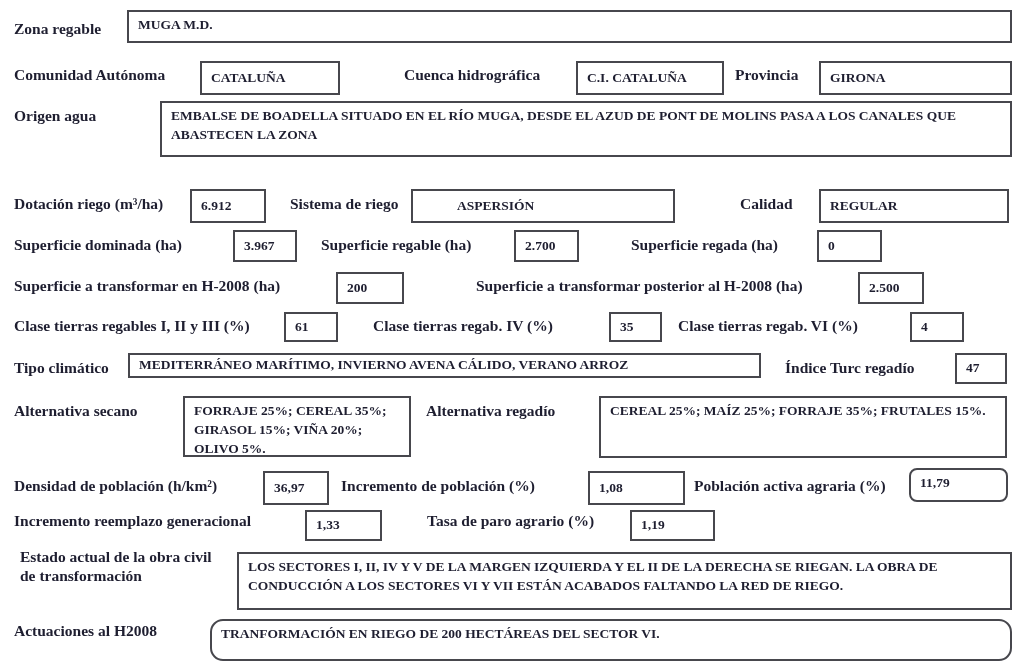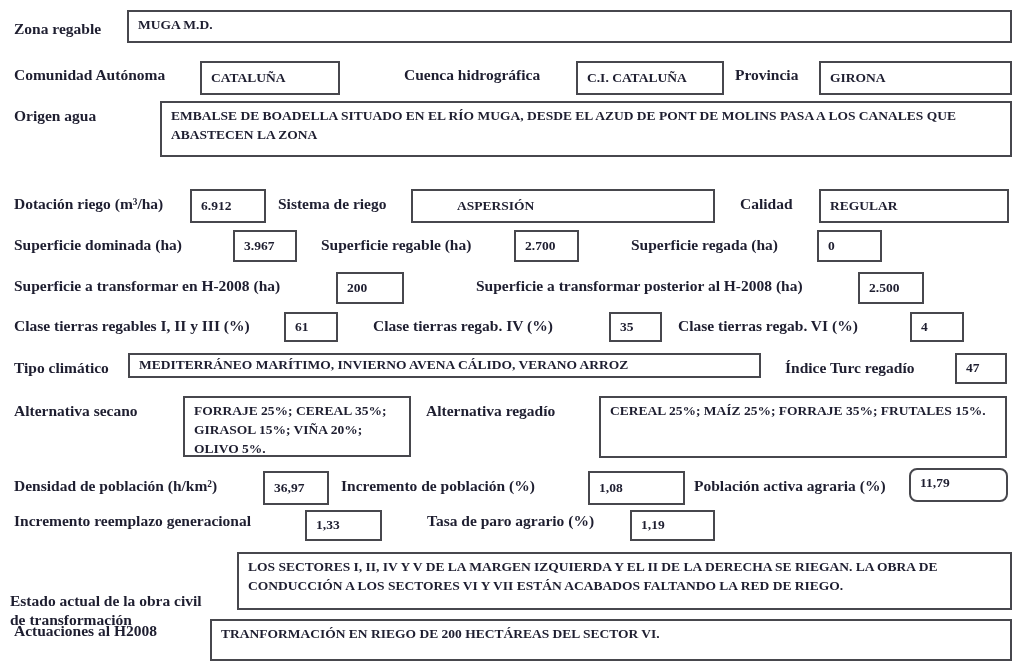--- a/index.html
+++ b/index.html
@@ -72,22 +72,22 @@
   <div class="lbl" style="left:14px; top:107px;">Origen  agua</div>
   <div class="box top" style="left:160px; top:101px; width:852px; height:56px;">
     <span class="val">EMBALSE DE BOADELLA SITUADO EN EL RÍO MUGA, DESDE EL AZUD DE PONT DE MOLINS PASA A LOS CANALES QUE
 ABASTECEN LA ZONA</span>
   </div>
 
   <div class="lbl" style="left:14px; top:195px;">Dotación riego (m³/ha)</div>
   <div class="box" style="left:190px; top:189px; width:76px; height:34px;">
     <span class="val">6.912</span>
   </div>
-  <div class="lbl" style="left:278px; top:195px;">Sistema de riego</div>
-  <div class="box" style="left:411px; top:189px; width:304px; height:34px;padding-left:44px;">
+  <div class="lbl" style="left:290px; top:195px;">Sistema de riego</div>
+  <div class="box" style="left:411px; top:189px; width:264px; height:34px;padding-left:44px;">
     <span class="val">ASPERSIÓN</span>
   </div>
   <div class="lbl" style="left:740px; top:195px;">Calidad</div>
   <div class="box" style="left:819px; top:189px; width:190px; height:34px;">
     <span class="val">REGULAR</span>
   </div>
 
   <div class="lbl" style="left:14px; top:236px;">Superficie dominada (ha)</div>
   <div class="box" style="left:233px; top:230px; width:64px; height:32px;">
     <span class="val">3.967</span>
@@ -158,25 +158,25 @@
 
   <div class="lbl" style="left:14px; top:512px;">Incremento reemplazo generacional</div>
   <div class="box" style="left:305px; top:510px; width:77px; height:31px;">
     <span class="val">1,33</span>
   </div>
   <div class="lbl" style="left:427px; top:512px;">Tasa de paro agrario (%)</div>
   <div class="box" style="left:630px; top:510px; width:85px; height:31px;">
     <span class="val">1,19</span>
   </div>
 
-  <div class="lbl multi" style="left:10px; top:548px;margin-top:44px;">Estado actual de la obra civil
+  <div class="lbl multi" style="left:20px; top:548px;">Estado actual de la obra civil
 de transformación</div>
   <div class="box top" style="left:237px; top:552px; width:775px; height:58px;">
     <span class="val">LOS SECTORES I, II, IV Y V DE LA MARGEN IZQUIERDA Y EL II DE LA DERECHA SE RIEGAN. LA OBRA DE
 CONDUCCIÓN A LOS SECTORES VI Y VII ESTÁN ACABADOS FALTANDO LA RED DE RIEGO.</span>
   </div>
 
   <div class="lbl" style="left:14px; top:622px;">Actuaciones al H2008</div>
-  <div class="box top" style="left:210px; top:619px; width:802px; height:42px;">
+  <div class="box top" style="left:210px; top:619px; width:802px; height:42px;border-radius:13px;">
     <span class="val">TRANFORMACIÓN EN RIEGO DE  200 HECTÁREAS DEL SECTOR VI.</span>
   </div>
 
 </div>
 
 </body></html>

